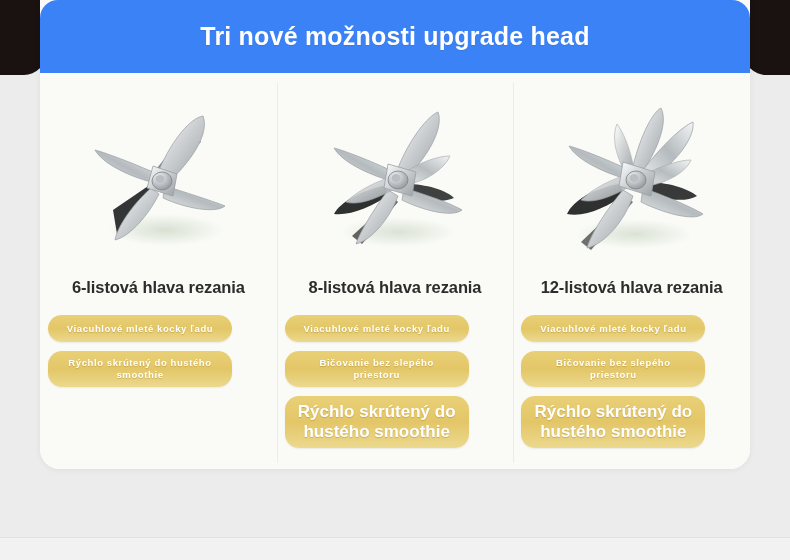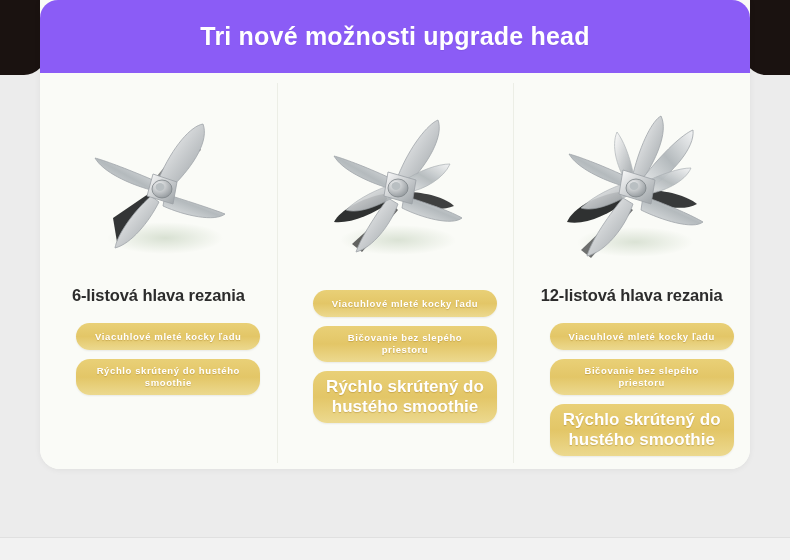--- a/index.html
+++ b/index.html
@@ -35,41 +35,41 @@
     position: absolute;
     left: 40px; top: 0px; width: 710px; height: 469px;
     background: #fafbf7;
     border-radius: 0 0 20px 20px;
     box-shadow: 0 1px 6px rgba(0,0,0,0.06);
     overflow: hidden;
   }
 
   .banner {
     height: 73px;
-    background: #8b5cf6;
+    background: #3b82f6;
     display: flex; align-items: center; justify-content: center;
     border-radius: 18px 18px 0 0;
   }
   .banner-title {
     color: #ffffff;
     font-size: 25px;
     font-weight: bold;
     letter-spacing: 0.2px;
     text-shadow: 0 1px 1px rgba(0,0,0,0.07);
   }
 
   .columns {
     display: flex;
     height: 396px;
     background: #fafbf7;
   }
   .col {
     position: relative;
     flex: 1 1 0;
-    padding: 16px;
+    padding: 8px;
   }
   .col + .col::before {
     content: "";
     position: absolute; left: 0; top: 10px; bottom: 6px; width: 1px;
     background: #eceee6;
   }
 
   .blade-wrap {
     height: 165px;
     margin-top: 18px;
@@ -82,23 +82,22 @@
     font-size: 16.5px;
     font-weight: bold;
     color: #2c2c2c;
     letter-spacing: -0.1px;
     margin-top: 14px;
     white-space: nowrap;
   }
 
   .pills {
     margin-top: 18px;
-    display: flex; flex-direction: column; align-items: center;
+    display: flex; flex-direction: column; align-items: flex-start;
     gap: 9px;
-    margin-left: 20px;
   }
   .pill {
     width: 184px;
     min-height: 27px;
     border-radius: 14px;
     background: linear-gradient(180deg, #e8cf75 0%, #e2c564 45%, #e8d municipal 100%);
     background: linear-gradient(180deg, #e9d077 0%, #e3c667 50%, #ecd98f 100%);
     box-shadow: 0 1px 2px rgba(0,0,0,0.07);
     display: flex; align-items: center; justify-content: center;
     color: #ffffff;
@@ -228,20 +227,21 @@
           <path d="M94 86 C120 94 142 102 152 108 C142 116 112 108 92 98 Z" fill="url(#g2b)" stroke="#9fa5a9" stroke-width="0.8"></path>
 
           <path d="M92 72 C110 60 128 54 140 54 C134 68 114 80 98 82 Z" fill="url(#g2b)" stroke="#a6acb0" stroke-width="0.7" opacity="0.95"></path>
           <path d="M78 76 C60 82 44 92 36 100 C48 104 68 96 82 88 Z" fill="url(#g2a)" stroke="#a6acb0" stroke-width="0.7" opacity="0.9"></path>
 
           <path d="M78 62 L106 70 L102 94 L74 86 Z" fill="url(#g2a)" stroke="#9aa0a4" stroke-width="0.8"></path>
           <ellipse cx="88" cy="78" rx="10" ry="9" fill="url(#hubg2)" stroke="#7e8488" stroke-width="0.8"></ellipse>
           <ellipse cx="86" cy="76" rx="4.5" ry="4" fill="#b9bfc2"></ellipse>
         </svg>
       </div>
+      <div class="col-title">8-listová hlava rezania</div>
       <div class="pills">
         <div class="pill">Viacuhlové mleté kocky ľadu</div>
         <div class="pill">Bičovanie bez slepého priestoru</div>
         <div class="pill big">Rýchlo skrútený do hustého smoothie</div>
       </div>
     </div>
 
     <div class="col">
       <div class="blade-wrap">
         <svg class="blade-svg" width="170" height="160" viewBox="0 0 170 160">

